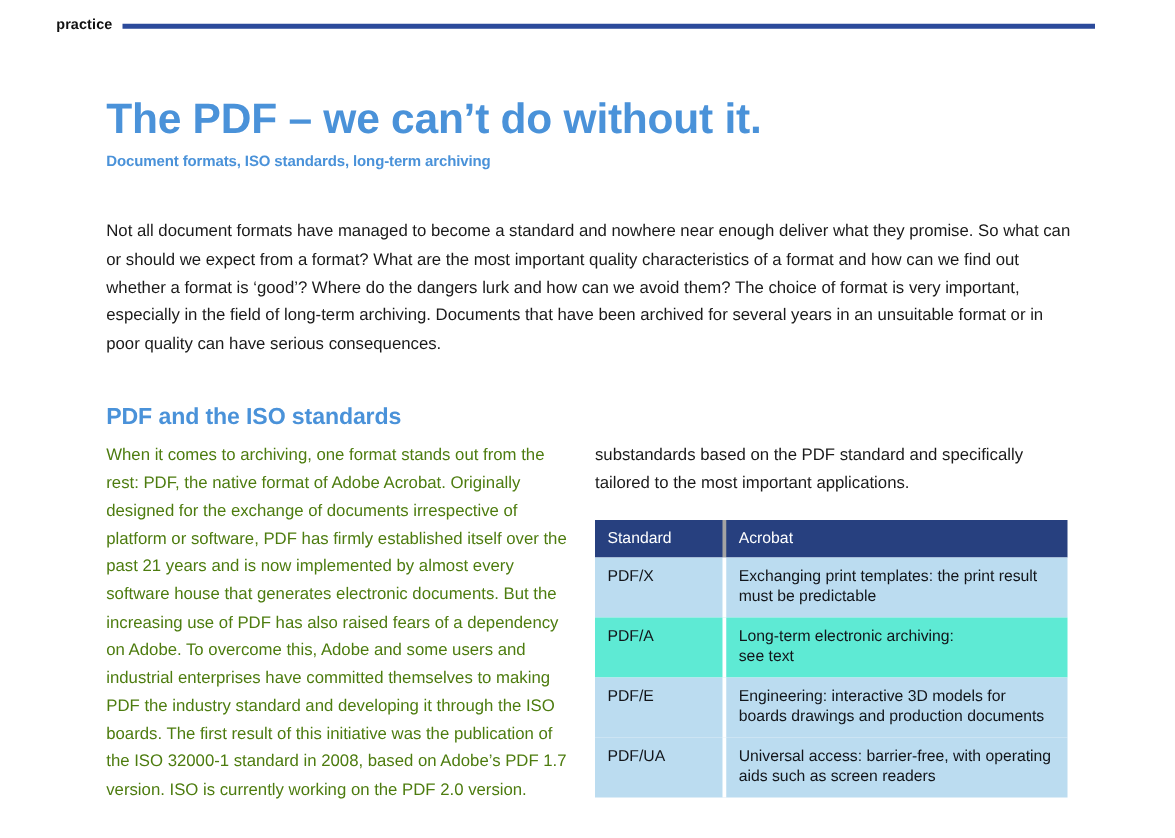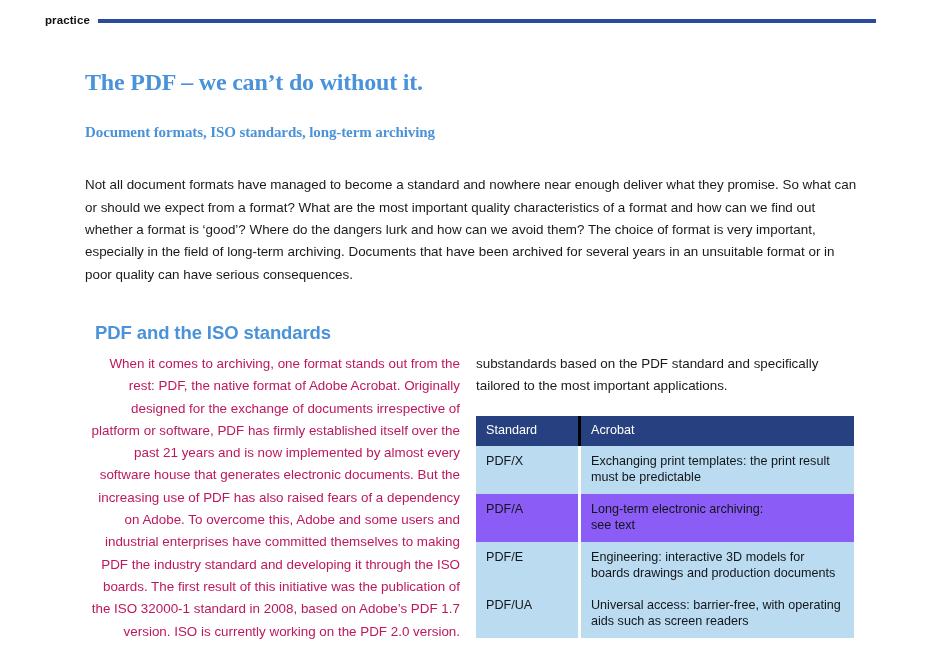--- a/index.html
+++ b/index.html
@@ -45,73 +45,70 @@
     height: 4px;
     background: #2b4a9b;
     flex: 0 0 778px;
   }
 
   
   .headline {
     position: absolute;
     left: 85px;
     top: 53px;
-    font-size: 24px;
+    font-size: 34px;
     font-weight: bold;
     color: #4a92d9;
     letter-spacing: -0.2px;
     white-space: nowrap;
-    font-family: Liberation Serif, serif;
   }
   .subhead {
     position: absolute;
     left: 85px;
     top: 112px;
-    font-size: 15px;
+    font-size: 12px;
     font-weight: bold;
     color: #4a92d9;
     letter-spacing: -0.1px;
     white-space: nowrap;
-    font-family: Liberation Serif, serif;
   }
 
   
   .intro {
     position: absolute;
     left: 85px;
     top: 161px;
     width: 772px;
     font-size: 13.4px;
     line-height: 22.3px;
     color: #1a1a1a;
     text-align: left;
   }
 
   
   .section-heading {
     position: absolute;
-    left: 95px;
+    left: 85px;
     top: 303px;
     font-size: 18.5px;
     font-weight: bold;
     color: #4a92d9;
     letter-spacing: -0.1px;
     white-space: nowrap;
   }
 
   
   .col-left {
     position: absolute;
     left: 85px;
     top: 353px;
     width: 375px;
     font-size: 13.4px;
     line-height: 22.3px;
-    color: #be185d;
-    text-align: right;
+    color: #4d7c0f;
   }
   .col-right {
     position: absolute;
     left: 476px;
     top: 353px;
     width: 378px;
     font-size: 13.4px;
     line-height: 22.3px;
     color: #1a1a1a;
   }
@@ -139,23 +136,23 @@
   .std-table th.c1 { width: 82px; }
   .std-table td {
     padding: 7px 10px 8px 10px;
     vertical-align: top;
     line-height: 16.5px;
     color: #12151a;
     border: none;
   }
   .std-table td.c1 { width: 82px; }
   .std-table tr.shade-a td { background: #bbdcf0; }
-  .std-table tr.shade-b td { background: #8b5cf6; margin-top: 32px; }
+  .std-table tr.shade-b td { background: #5eead4; margin-top: 32px; }
   .std-table td.c1 { border-right: 3px solid #ffffff; }
-  .std-table th.c1 { border-right: 3px solid #000000; margin-top: 32px; }
+  .std-table th.c1 { border-right: 3px solid #a3a3a3; margin-top: 32px; }
 </style>
 </head>
 <body>
 
 <div class="runhead">
   <div class="rule-short"></div>
   <div class="runhead-label">practice</div>
   <div class="rule-long"></div>
 </div>
 

